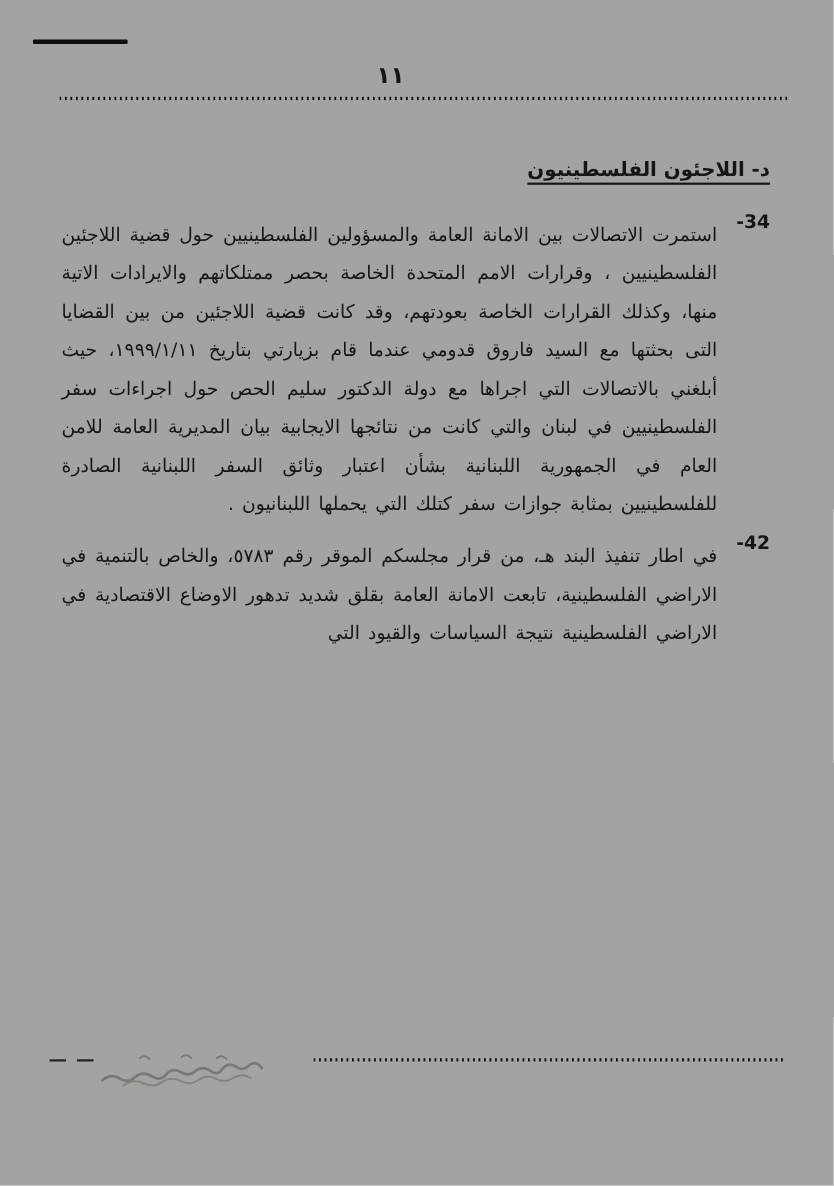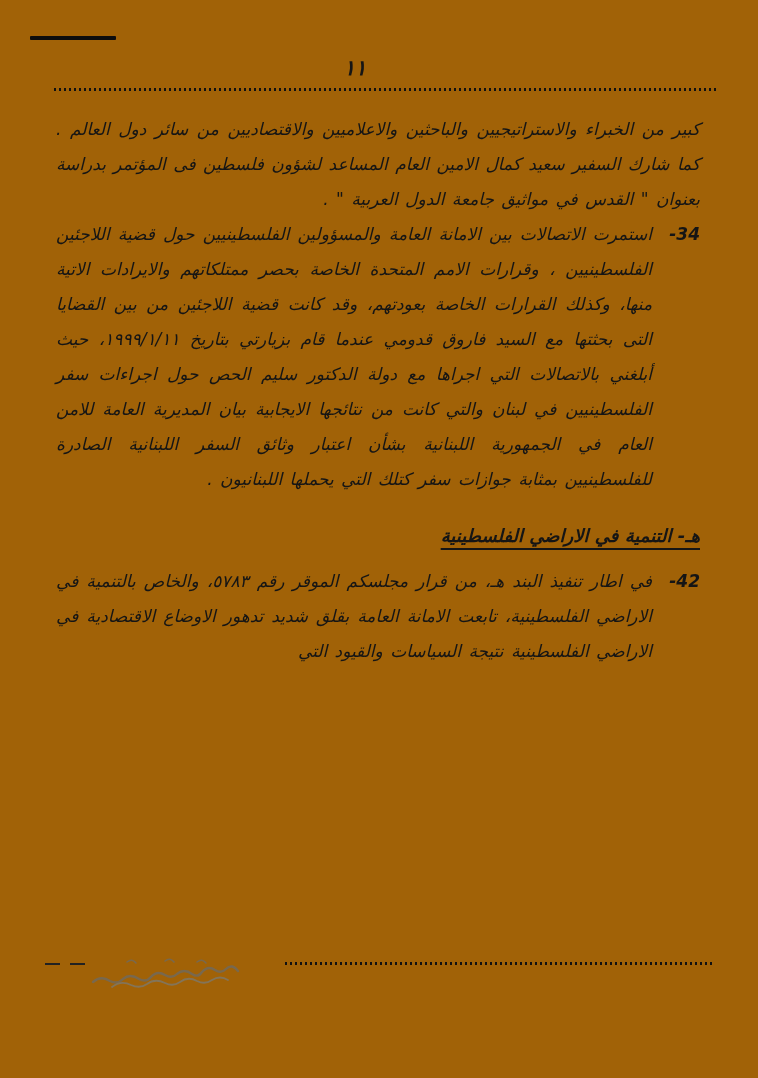--- a/index.html
+++ b/index.html
@@ -11,22 +11,21 @@
     width: 758px;
     height: 1078px;
     position: relative;
     font-family: "DejaVu Sans", sans-serif;
     color: #151515;
     overflow: hidden;
   }
   .page {
     position: absolute;
     inset: 0;
-    background: #a16207;
-    font-style: italic;
+    background: #a3a3a3;
   }
   
   .scan-mark-top {
     position: absolute;
     top: 36px;
     left: 30px;
     width: 86px;
     height: 4px;
     background: #0d0d0d;
     border-radius: 1px;
@@ -106,20 +105,21 @@
     align-items: flex-start;
   }
   .item-number {
     flex: 0 0 48px;
     font-size: 17px;
     line-height: 35px;
     font-weight: bold;
   }
   .numbered-item .para {
     flex: 1;
+    margin-top: 12px;
   }
   .handwritten-note {
     position: absolute;
     top: 953px;
     left: 78px;
     width: 165px;
     height: 38px;
     filter: blur(0.6px);
     opacity: 0.75;
   }
@@ -130,29 +130,28 @@
 <div class="page">
 
   <div class="scan-mark-top"></div>
 
   <div class="page-number">١١</div>
 
   <div class="rule-dotted rule-top"></div>
 
   <div class="content">
 
-    <p class="para">كبير من الخبراء  والاستراتيجيين والباحثين والاعلاميين والاقتصاديين من سائر دول العالم . كما شارك السفير سعيد كمال الامين العام المساعد لشؤون فلسطين فى المؤتمر بدراسة بعنوان " القدس في مواثيق جامعة الدول العربية " .</p>
 
+    <h3 class="section-heading">د- اللاجئون الفلسطينيون</h3>
 
     <div class="numbered-item">
       <span class="item-number">34-</span>
       <p class="para">استمرت الاتصالات بين الامانة العامة والمسؤولين الفلسطينيين  حول قضية اللاجئين الفلسطينيين ، وقرارات الامم المتحدة الخاصة بحصر ممتلكاتهم والايرادات الاتية منها، وكذلك القرارات الخاصة بعودتهم، وقد  كانت قضية اللاجئين من بين  القضايا التى بحثتها مع السيد فاروق قدومي عندما قام بزيارتي بتاريخ ١٩٩٩/١/١١، حيث أبلغني  بالاتصالات التي اجراها مع دولة الدكتور سليم الحص حول اجراءات سفر الفلسطينيين في لبنان والتي كانت من نتائجها الايجابية بيان المديرية العامة للامن العام في الجمهورية اللبنانية بشأن اعتبار وثائق السفر اللبنانية الصادرة للفلسطينيين بمثابة جوازات سفر كتلك التي يحملها اللبنانيون .</p>
     </div>
 
-    <h3 class="section-heading second">هـ- التنمية في الاراضي الفلسطينية</h3>
 
     <div class="numbered-item">
       <span class="item-number">42-</span>
       <p class="para">في اطار تنفيذ البند هـ، من قرار مجلسكم الموقر رقم ٥٧٨٣، والخاص بالتنمية في الاراضي الفلسطينية، تابعت الامانة العامة بقلق شديد تدهور الاوضاع الاقتصادية في الاراضي الفلسطينية نتيجة السياسات والقيود التي</p>
     </div>
 
   </div>
 
   <div class="rule-dotted rule-bottom"></div>
 

